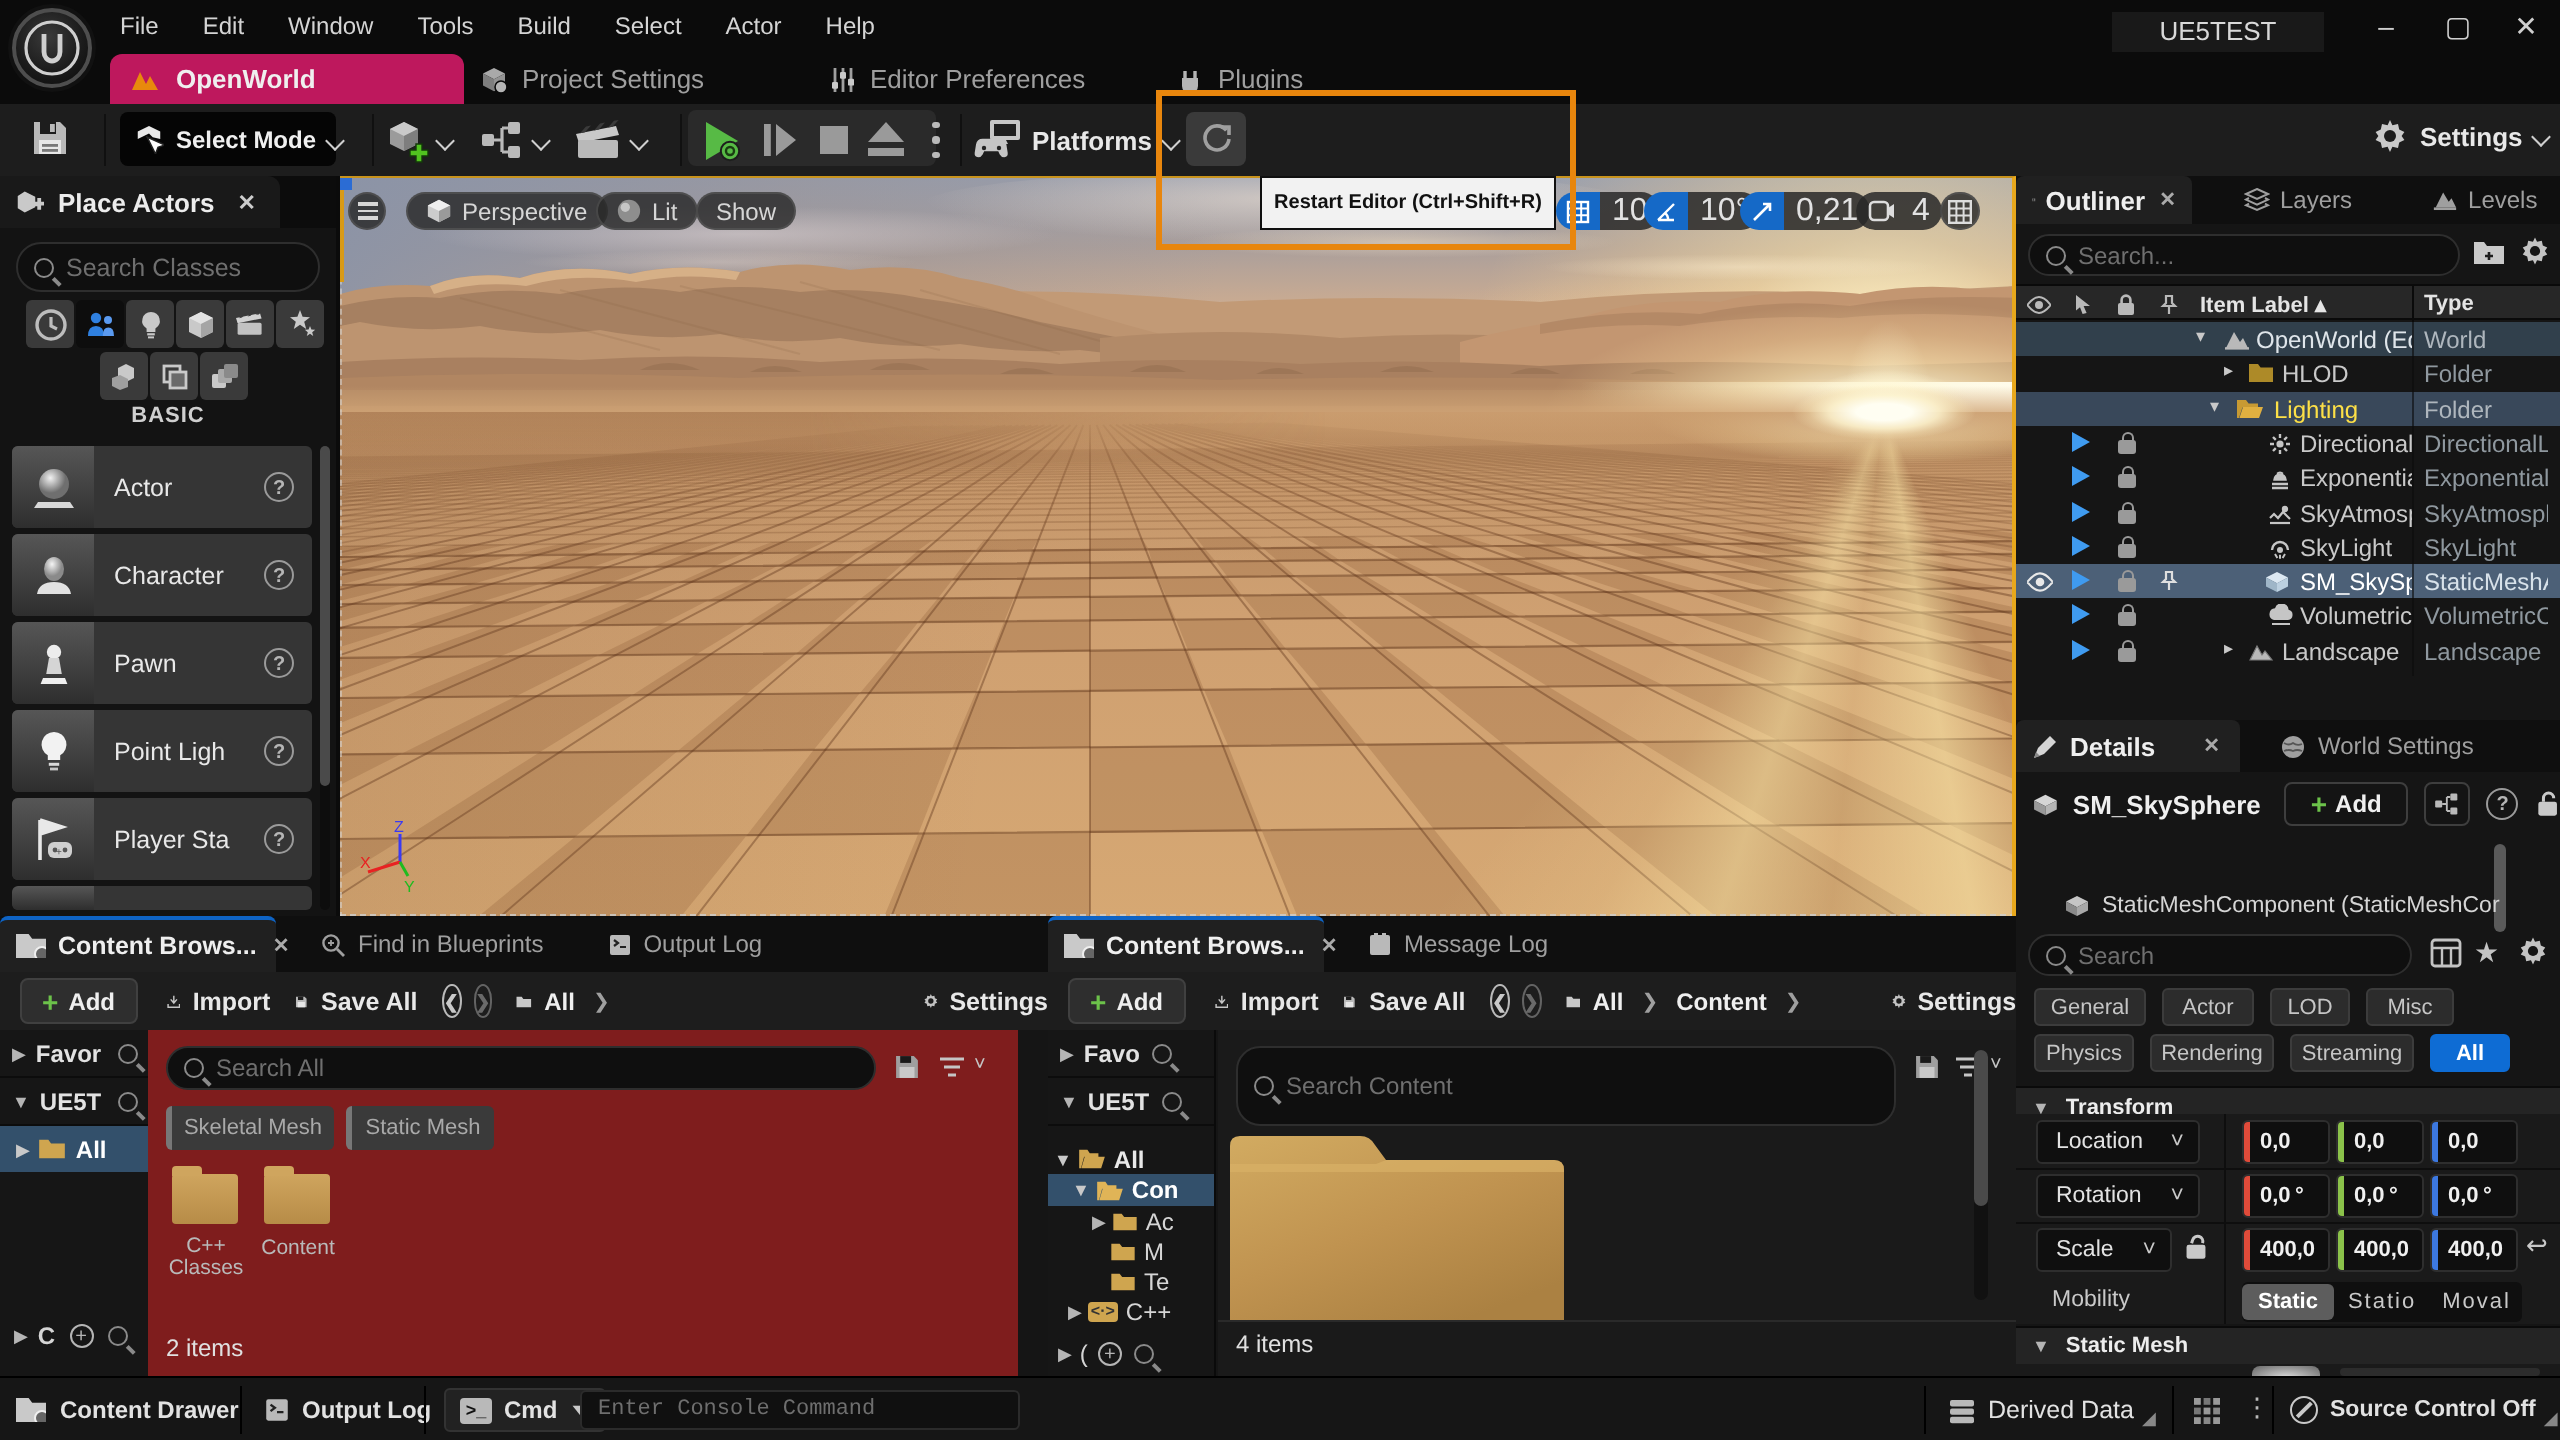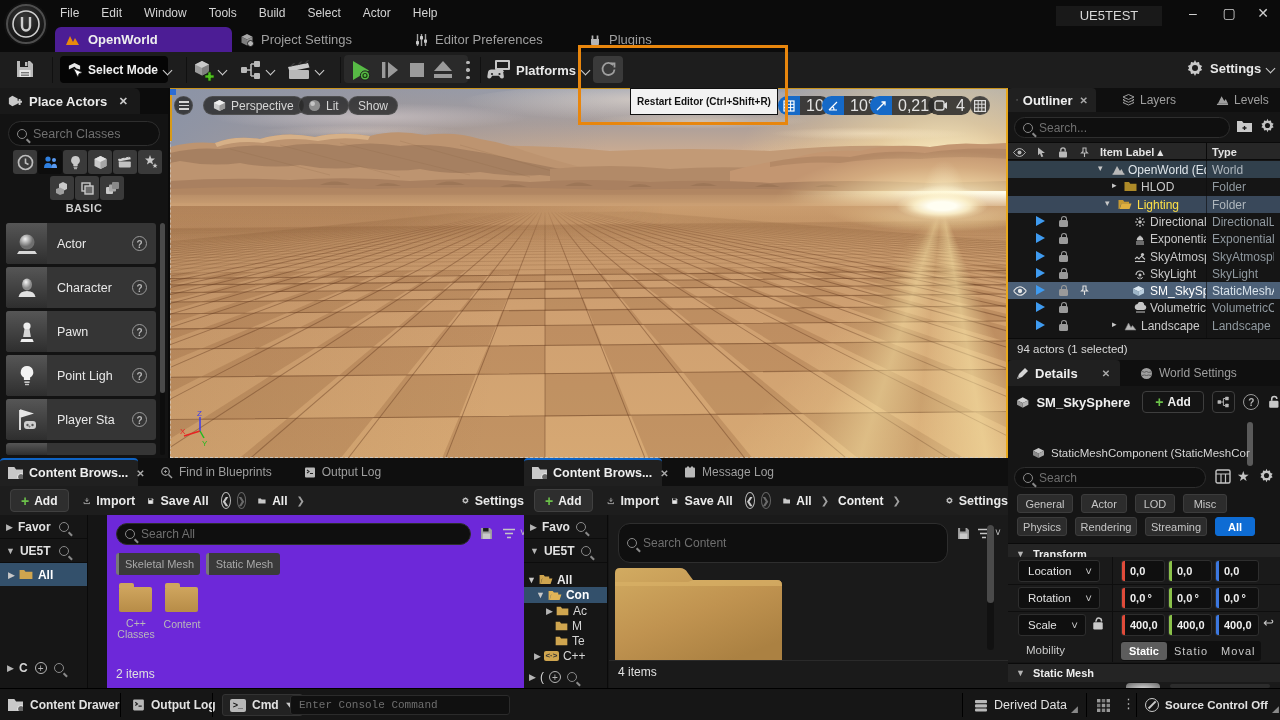--- a/index.html
+++ b/index.html
@@ -16,21 +16,21 @@
 #ue-logo { left:6px; top:4px; width:40px; height:40px; border-radius:50%;
   background:radial-gradient(circle at 45% 35%, #3a3a3a 0%, #1c1c1c 55%, #0a0a0a 100%);
   border:2px solid #4e4e4e; box-shadow:0 0 0 2px #111; z-index:30; }
 #ue5test { left:1056px; top:6px; width:106px; height:20px; line-height:20px; background:#191919; color:#d8d8d8;
   text-align:center; font-size:13px; }
 .winbtn { top:0; width:34px; height:27px; color:#cfcfcf; text-align:center; line-height:26px; font-size:14px; }
 
 
 #tabbar { left:0; top:27px; width:1280px; height:25px; background:#0b0b0b; }
 .mtab { height:25px; display:flex; align-items:center; color:#9f9f9f; font-size:13px; }
-.mtab.active { background:#4c1d95; color:#efefef; border-radius:6px 6px 0 0; font-weight:bold;text-align:right; }
+.mtab.active { background:#be185d; color:#efefef; border-radius:6px 6px 0 0; font-weight:bold;text-align:right; }
 
 
 #toolbar { left:0; top:52px; width:1280px; height:36px; background:#1d1d1d; }
 .tdiv { width:1px; height:26px; background:#101010; margin:0 6px; }
 #selmode { background:#050505; border-radius:4px; height:27px; padding:0 7px; display:flex; align-items:center; color:#f0f0f0; font-size:12px; font-weight:bold; white-space:nowrap; }
 .chev { width:8px; height:8px; margin-left:6px; position:relative; top:-2px; }
 .chev:before { content:""; position:absolute; left:0; top:3px; width:6px; height:6px; border-right:1.6px solid #cfcfcf; border-bottom:1.6px solid #cfcfcf; transform:rotate(45deg); }
 
 
 .ptab { display:flex; align-items:center; font-size:12px; color:#9f9f9f; padding:0 8px; height:100%; white-space:nowrap; }
@@ -704,21 +704,20 @@
           <b class="crt" style="left:104px">▸</b>
           <svg class="oli" style="left:116px" width="13" height="11" viewBox="0 0 13 11">
             <path d="M1 10 L4.5 3 L7 7.5 L8.5 5.5 L12 10 Z" fill="#b9b9b9" stroke="#7a7a7a" stroke-width="0.6"></path>
           </svg>
           <span class="oll" style="left:133px;width:65px">Landscape</span>
           <span class="olt">Landscape</span>
         </div>
   </div>
   <div class="abs" style="left:198px;top:73px;width:1px;height:177px;background:#0c0c0c;opacity:0.6"></div>
 
-  <div class="abs" style="left:0;top:250px;width:272px;height:22px;background:#1d1d1d;border-top:1px solid #0a0a0a;color:#d9d9d9;font-size:11.5px;line-height:21px;padding-left:9px">94 actors (1 selected)</div>
 </div>
 
 <div id="details" class="abs" style="overflow:hidden">
 
   <div class="abs row" style="left:0;top:0;width:272px;height:26px;background:#0f0f0f">
     <div class="ptab active" style="width:112px;height:26px">
       <svg width="13" height="13" viewBox="0 0 13 13" style="margin-right:6px">
             <path d="M1 12 L3 7 L9 1 L12 4 L6 10 Z" fill="#d5d5d5"></path>
             <path d="M1 12 l1-3 2 2 z" fill="#888"></path>
           </svg>
@@ -908,21 +907,21 @@
       <span style="color:#fff;font-size:12px;font-weight:bold">All</span>
         </div>
     <div class="row abs" style="left:0;top:140px;width:88px;height:25px;padding-left:7px">
       <span style="color:#b5b5b5;font-size:9px">▶</span>
       <span style="color:#d5d5d5;font-size:12px;font-weight:bold;margin-left:5px">C</span>
       <span style="margin-left:7px;width:12px;height:12px;border:1.3px solid #b5b5b5;border-radius:50%;color:#b5b5b5;font-size:10px;line-height:11px;text-align:center">+</span>
       <span class="mag" style="margin-left:7px"></span>
         </div>
   </div>
 
-  <div class="abs" style="left:107px;top:57px;width:435px;height:173px;background:#6d28d9">
+  <div class="abs" style="left:74px;top:57px;width:435px;height:173px;background:#7f1d1d">
     <div class="search abs" style="left:9px;top:8px;width:355px;height:22px;border-radius:12px"><span class="mag"></span>Search All</div>
     <svg class="abs" style="left:372px;top:11px" width="15" height="15" viewBox="0 0 22 22">
           <path d="M3 3 h13 l3 3 v13 h-16 z" fill="#9f9f9f"></path>
           <rect x="6" y="3" width="8" height="5" fill="#1a1a1a"></rect>
           <rect x="5.5" y="11" width="11" height="8" fill="#c9c9c9"></rect>
         </svg>
     <svg class="abs" style="left:395px;top:13px" width="14" height="12" viewBox="0 0 14 12">
           <path d="M1 1.5 h12 M3 5.5 h8 M5 9.5 h4" stroke="#c5c5c5" stroke-width="1.6"></path>
         </svg>
     <span class="abs" style="left:413px;top:12px;color:#c5c5c5;font-size:10px">˅</span>

